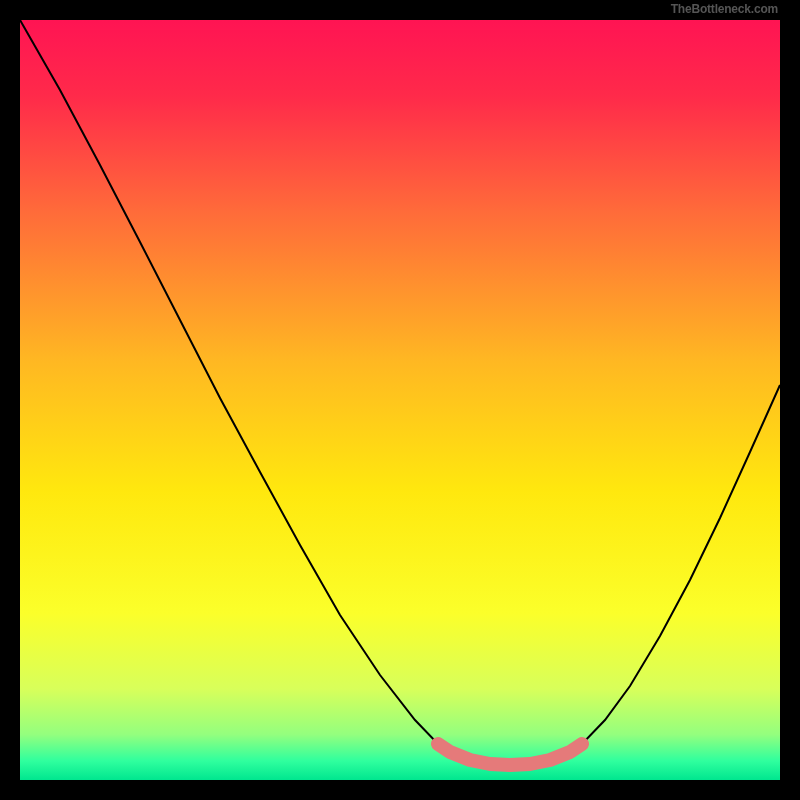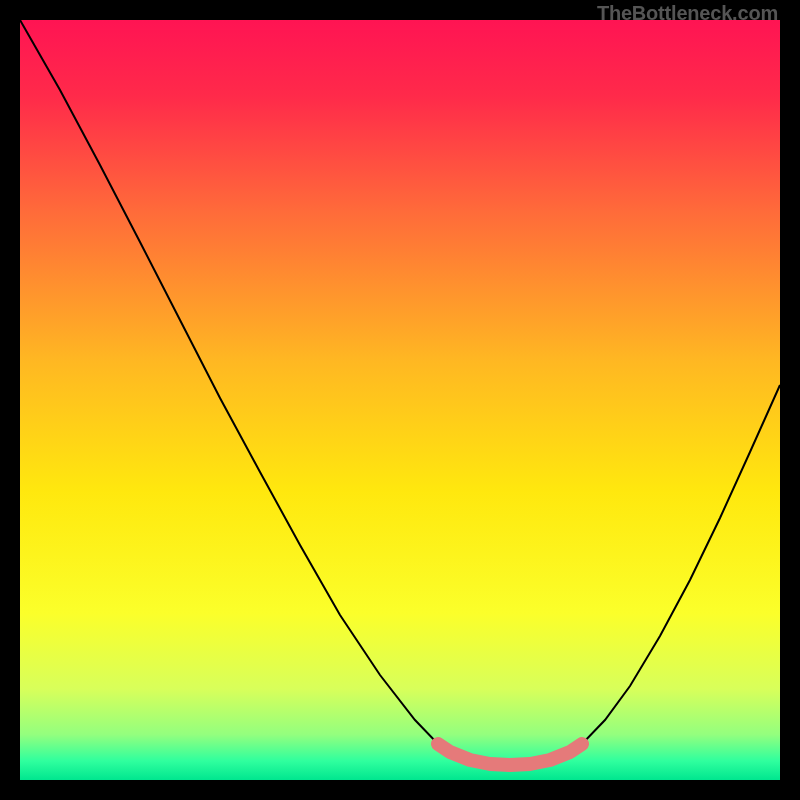--- a/index.html
+++ b/index.html
@@ -20,21 +20,21 @@
     left: 20px;
     top: 20px;
     width: 760px;
     height: 760px;
   }
   .attribution {
     position: absolute;
     top: 2px;
     right: 22px;
     font-family: Arial, Helvetica, sans-serif;
-    font-size: 20px;
+    font-size: 12px;
     font-weight: 600;
     color: #555555;
     letter-spacing: -0.2px;
   }
   svg {
     display: block;
   }
 </style>
 </head>
 <body>

